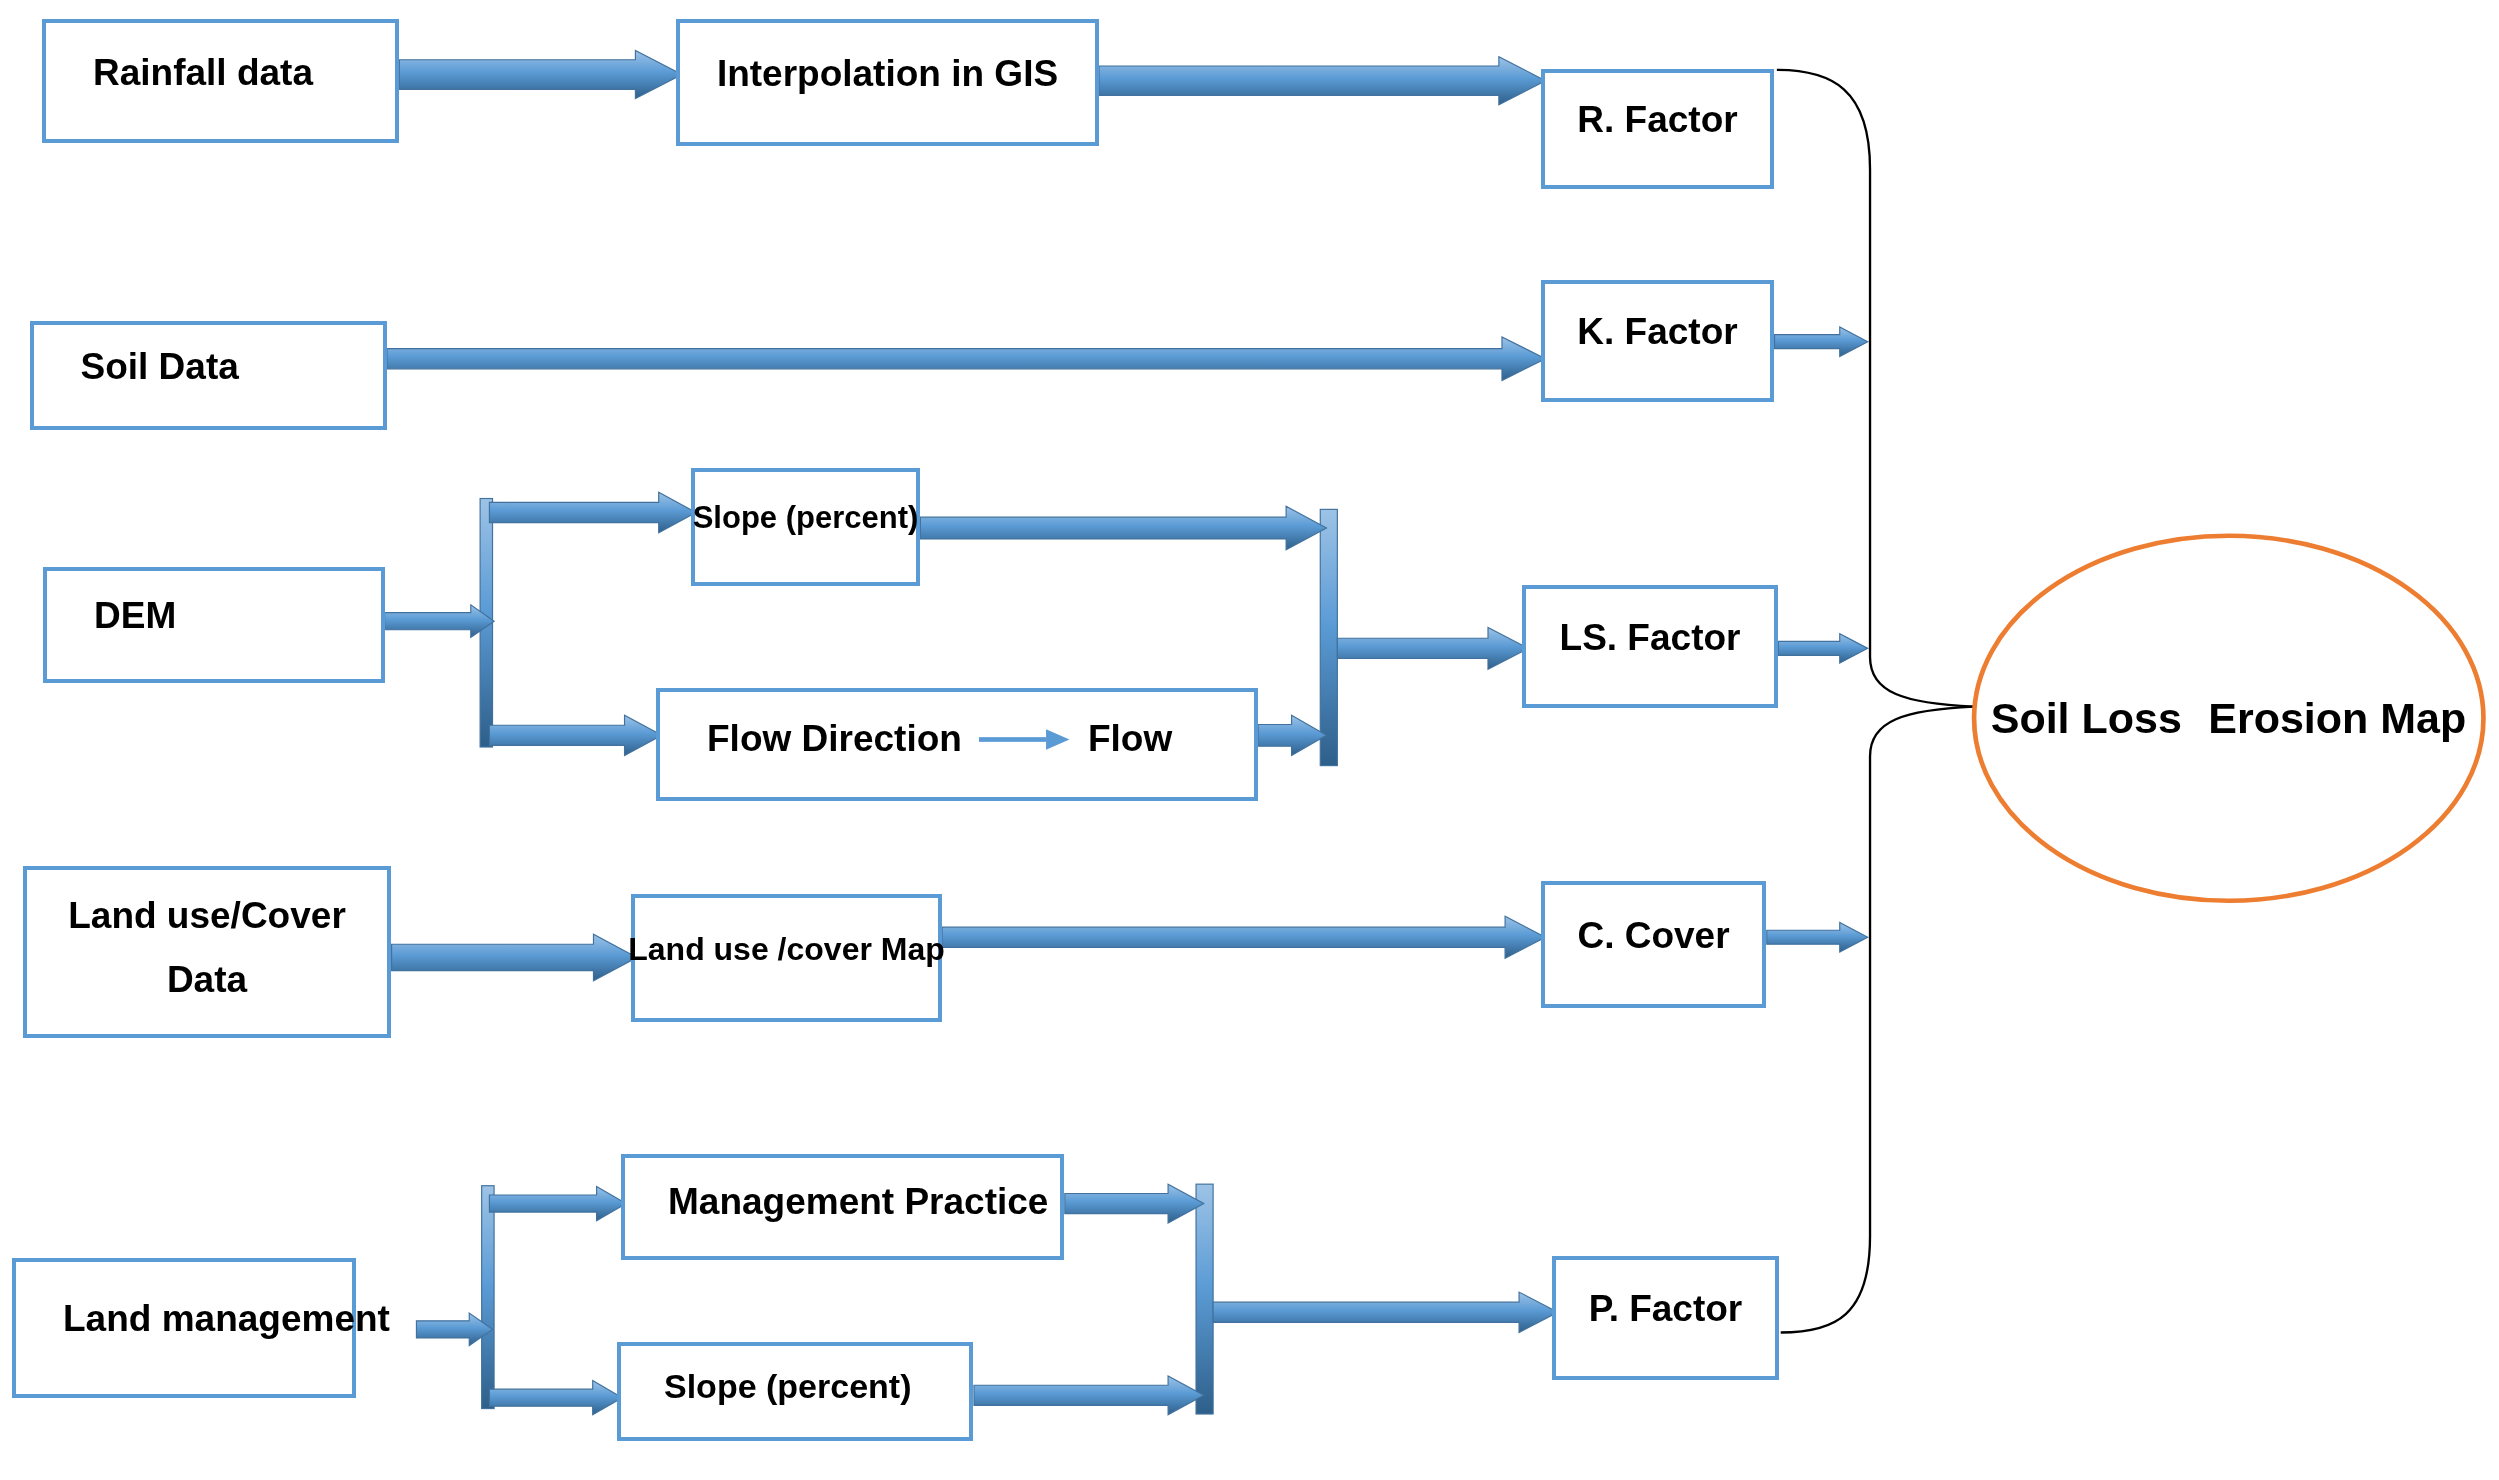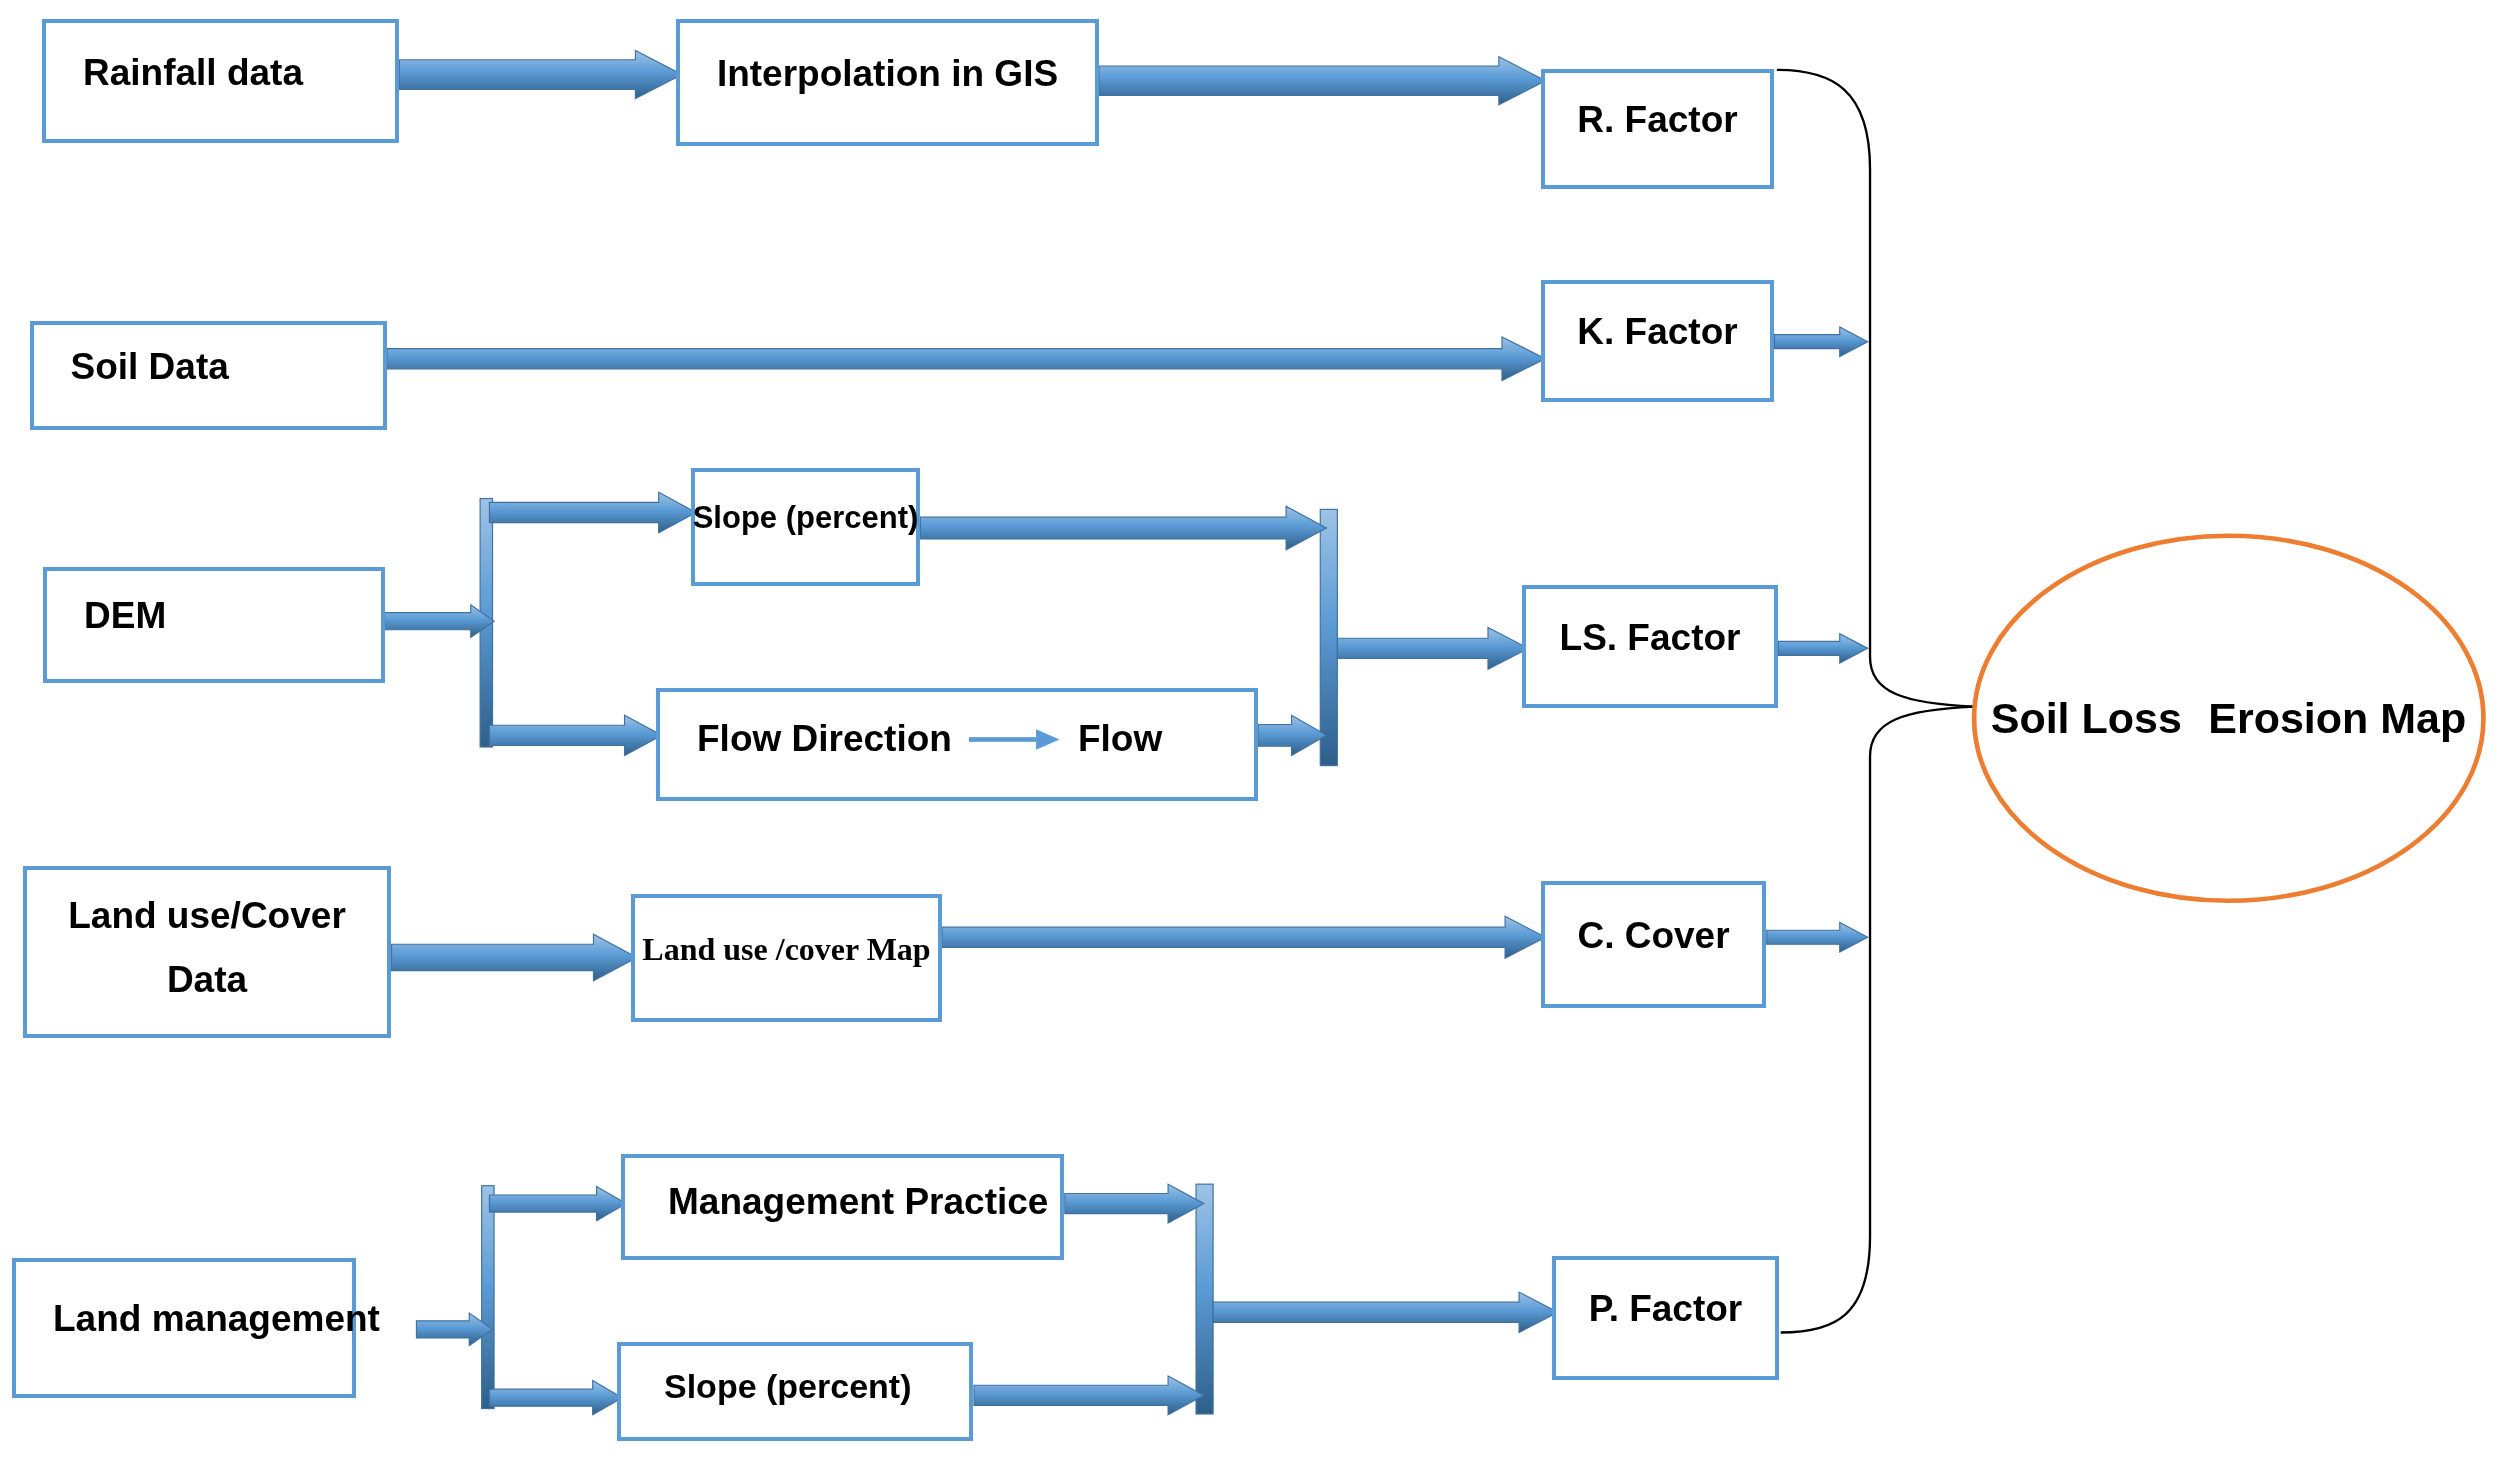--- a/index.html
+++ b/index.html
@@ -22,21 +22,21 @@
     border:4.7px solid #5b9bd5;
     box-sizing:border-box;
     display:flex;
     align-items:center;
     color:#000000;
     font-weight:700;
     font-size:37px;
     line-height:1.1;
     padding-bottom:17px;
   }
-  .node.pad-left{justify-content:flex-start;padding-left:37px;}
+  .node.pad-left{justify-content:flex-start;padding-left:47px;}
   .node.center{justify-content:center;text-align:center;}
   .node .lbl{white-space:nowrap;}
   .two-line{flex-direction:column;justify-content:center;gap:23px;padding-bottom:7.8px;}
   .flow-row{gap:17px;padding-left:29.5px;padding-bottom:11px;margin-top:9px;}
   .ellipse-label{
     position:absolute;
     left:1976px;top:625px;width:505px;height:186px;
     display:flex;flex-direction:row;justify-content:center;align-items:center;
     gap:26.4px;
     font-weight:700;font-size:43px;color:#000000;text-align:center;
@@ -121,21 +121,21 @@
     <span class="lbl">Flow</span>
   </div>
   <div class="node center" style="left:1522px;top:585px;width:256px;height:123px;">
     <span class="lbl">LS. Factor</span>
   </div>
 
   <div class="node center two-line" style="left:23px;top:866px;width:368px;height:172px;">
     <span class="lbl">Land use/Cover</span>
     <span class="lbl">Data</span>
   </div>
-  <div class="node center" style="left:631px;top:894px;width:311px;height:128px;font-size:32px;font-family:Liberation Serif, serif;">
+  <div class="node center" style="left:631px;top:894px;width:311px;height:128px;font-size:32px;">
     <span class="lbl">Land use /cover Map</span>
   </div>
   <div class="node center" style="left:1541px;top:881px;width:225px;height:127px;">
     <span class="lbl">C. Cover</span>
   </div>
 
   <div class="node pad-left" style="left:12px;top:1258px;width:344px;height:140px;">
     <span class="lbl">Land management</span>
   </div>
   <div class="node pad-left" style="left:621px;top:1154px;width:443px;height:106px;padding-left:43px;padding-bottom:9.3px;">

